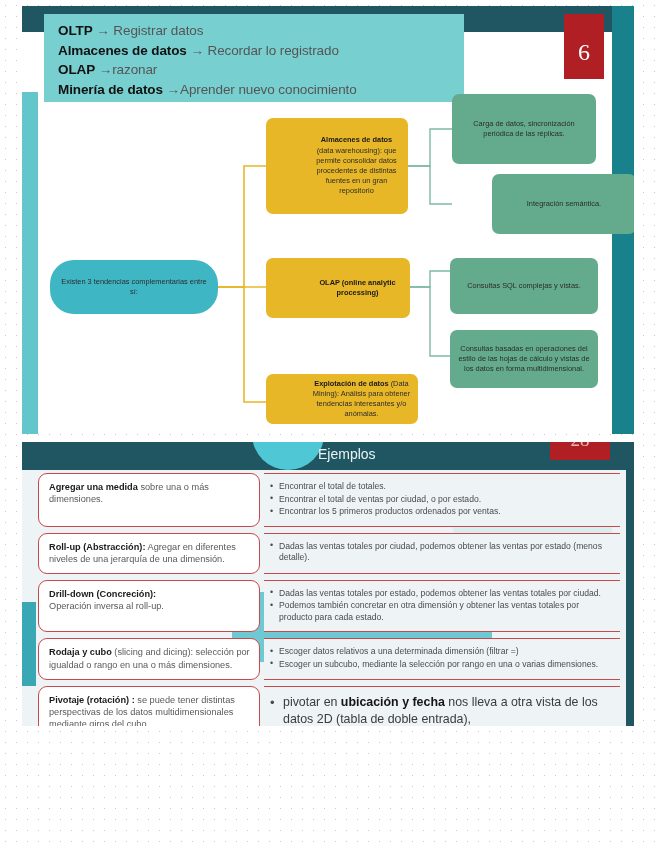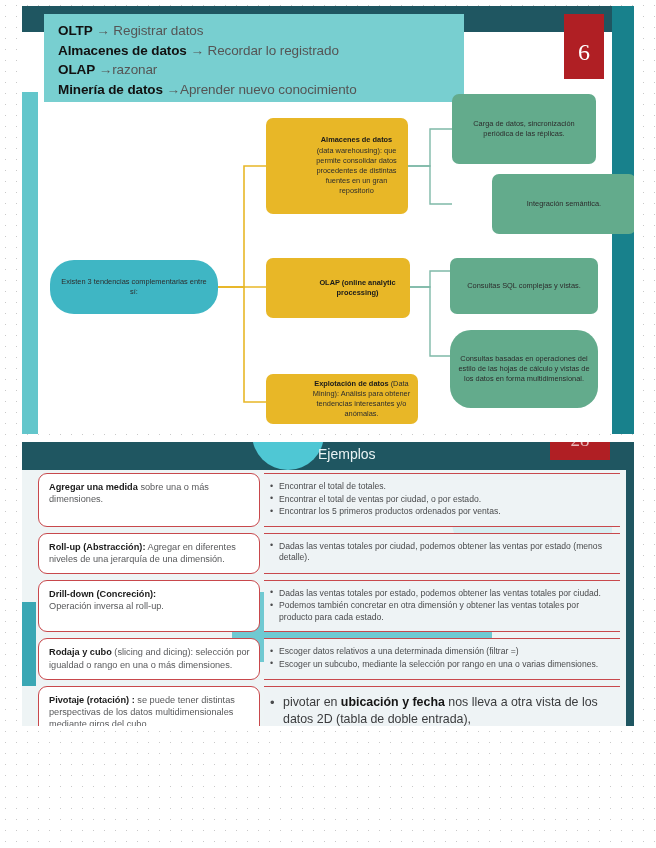--- a/index.html
+++ b/index.html
@@ -189,21 +189,21 @@
       <div><b>OLAP (online analytic processing)</b></div>
     </div>
 
     <div class="node yellow" style="left:244px;top:368px;width:152px;height:50px;">
       <div><b>Explotación de datos</b><span> (Data Mining): Análisis para obtener tendencias interesantes y/o anómalas.</span></div>
     </div>
 
     <div class="node green" style="left:430px;top:88px;width:144px;height:70px;">Carga de datos, sincronización periódica de las réplicas.</div>
     <div class="node green" style="left:430px;top:168px;width:144px;height:60px;margin-left:40px;">Integración semántica.</div>
     <div class="node green" style="left:428px;top:252px;width:148px;height:56px;">Consultas SQL complejas y vistas.</div>
-    <div class="node green" style="left:428px;top:324px;width:148px;height:78px;border-radius:21px;">Consultas basadas en operaciones del estilo de las hojas de cálculo y vistas de los datos en forma multidimensional.</div>
+    <div class="node green" style="left:428px;top:324px;width:148px;height:58px;">Consultas basadas en operaciones del estilo de las hojas de cálculo y vistas de los datos en forma multidimensional.</div>
   </div>
 
   <div class="slide2">
     <div class="s2-decor1"></div>
     <div class="s2-decor2"></div>
     <div class="s2-decor3"></div>
     <div class="s2-teal-mid"></div>
     <div class="s2-teal-bl"></div>
     <div class="s2-band"></div>
     <div class="s2-circle"></div>

